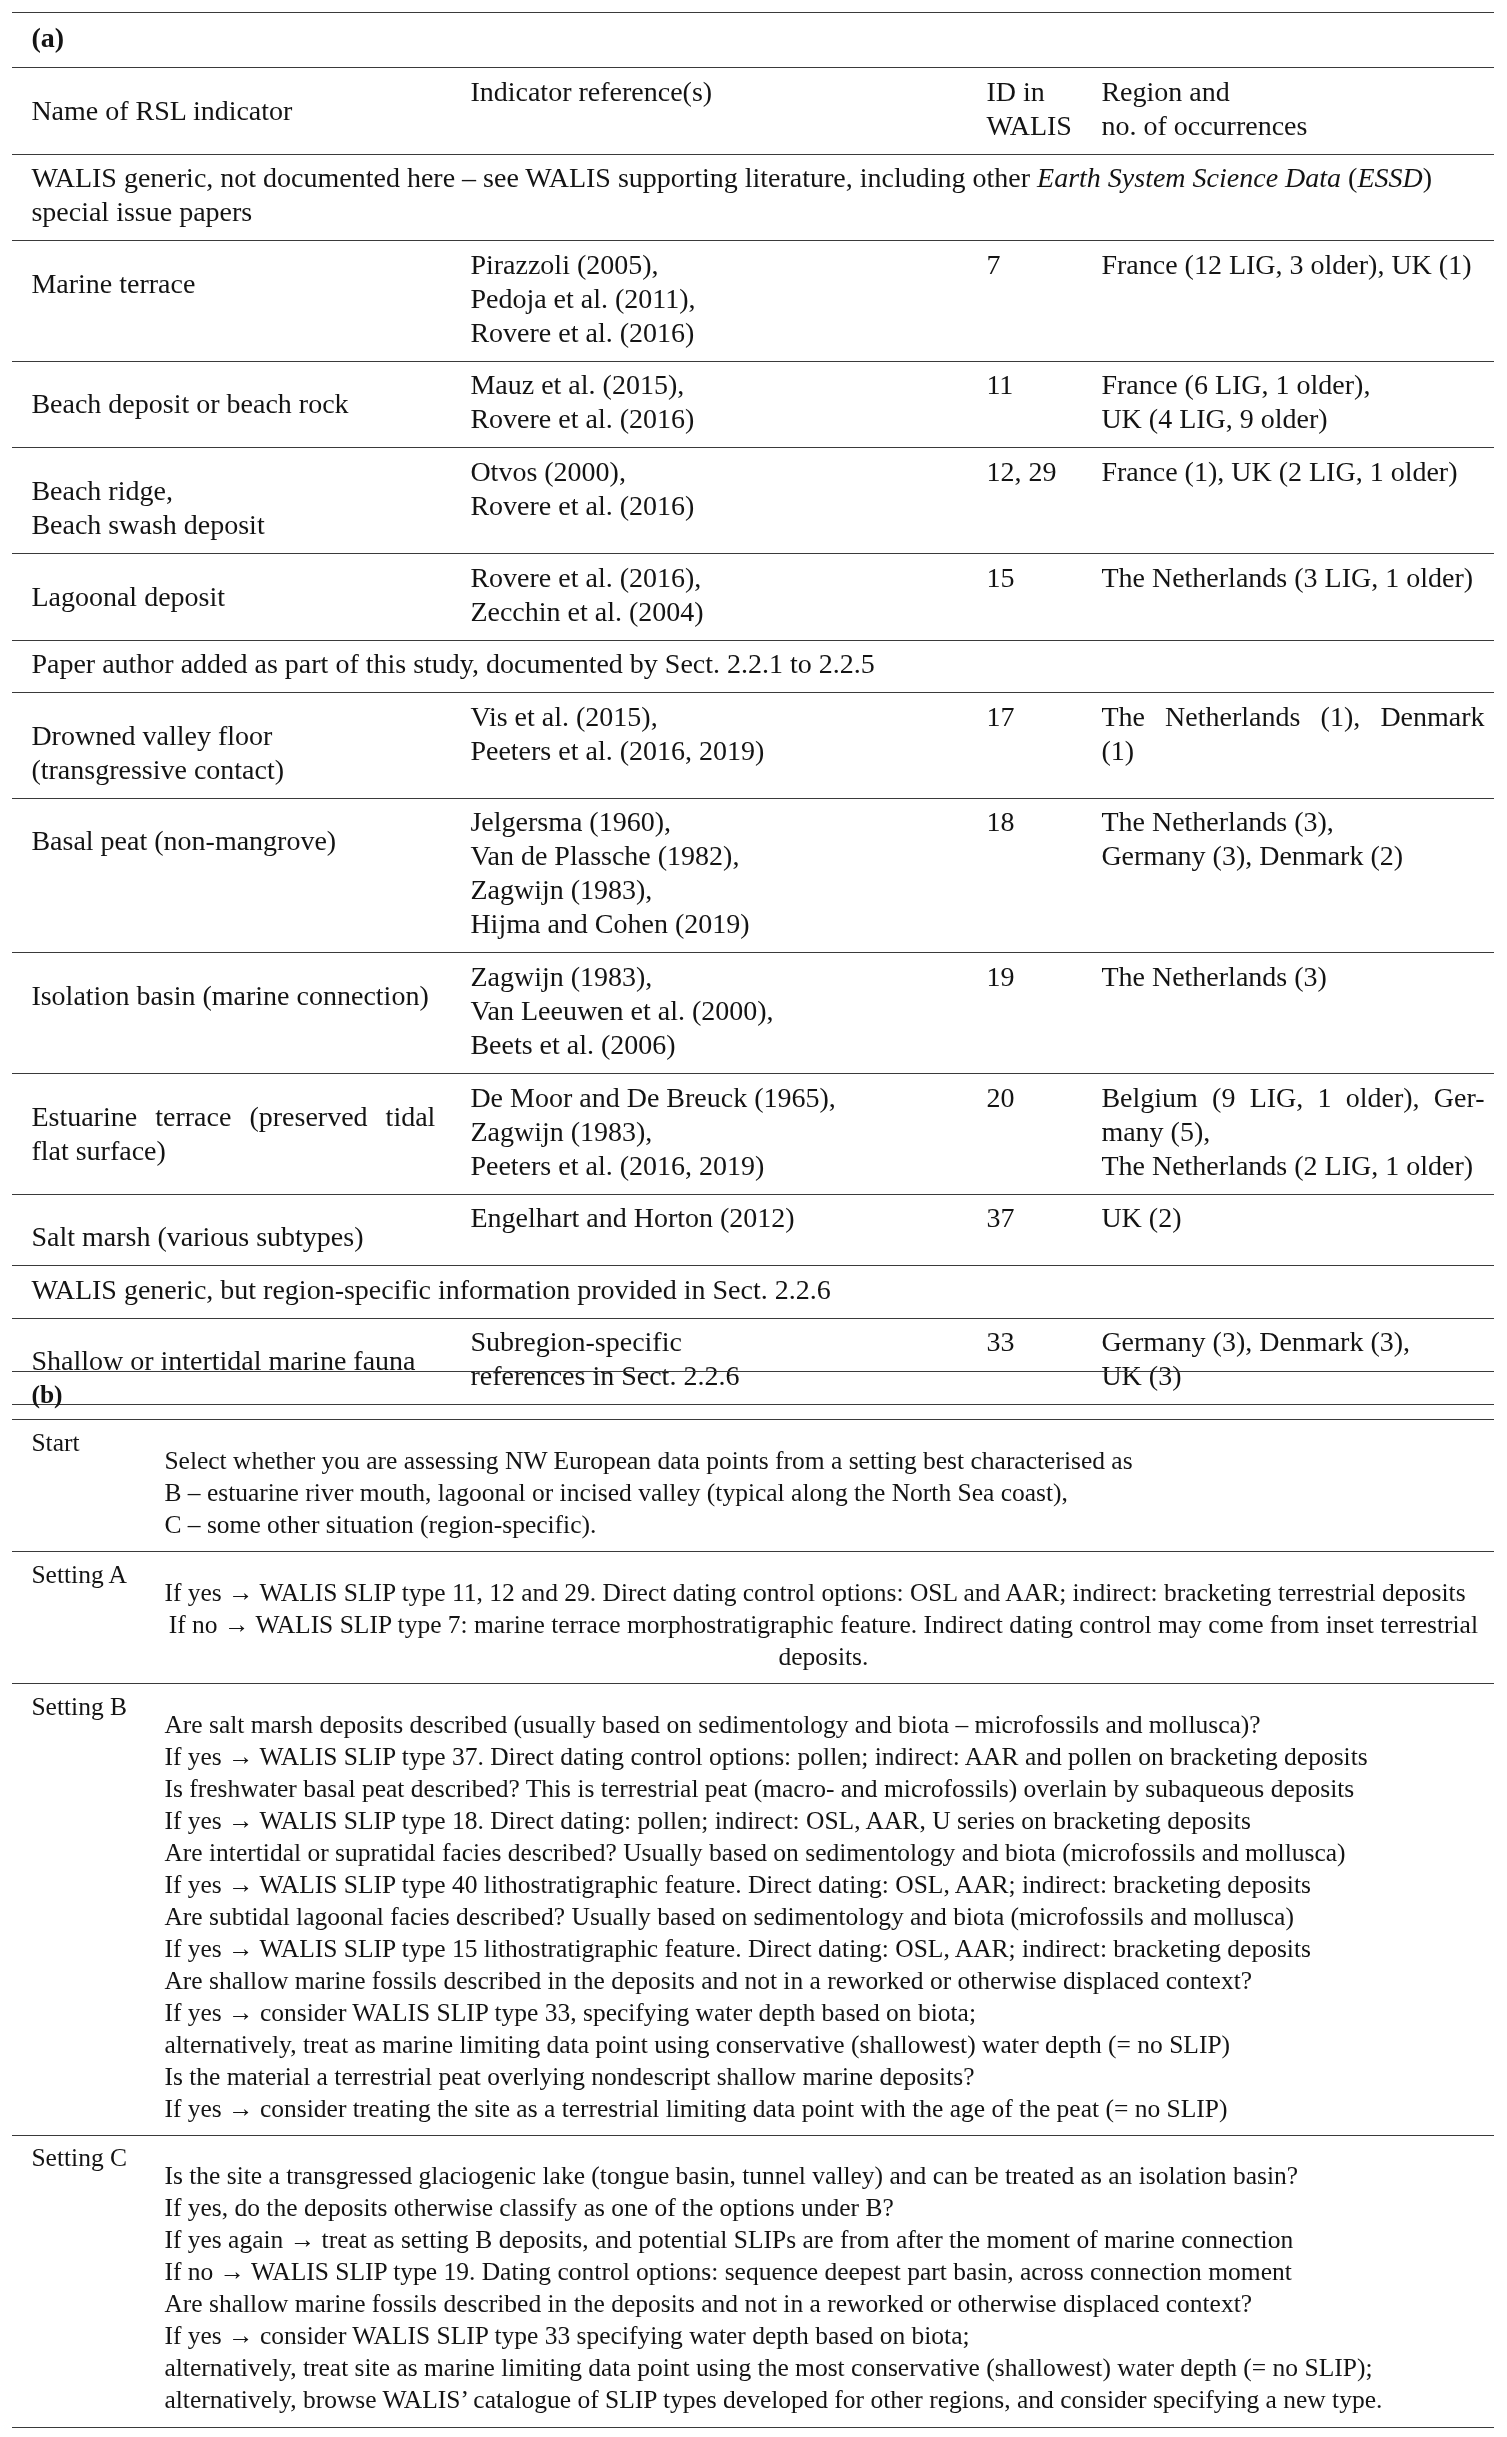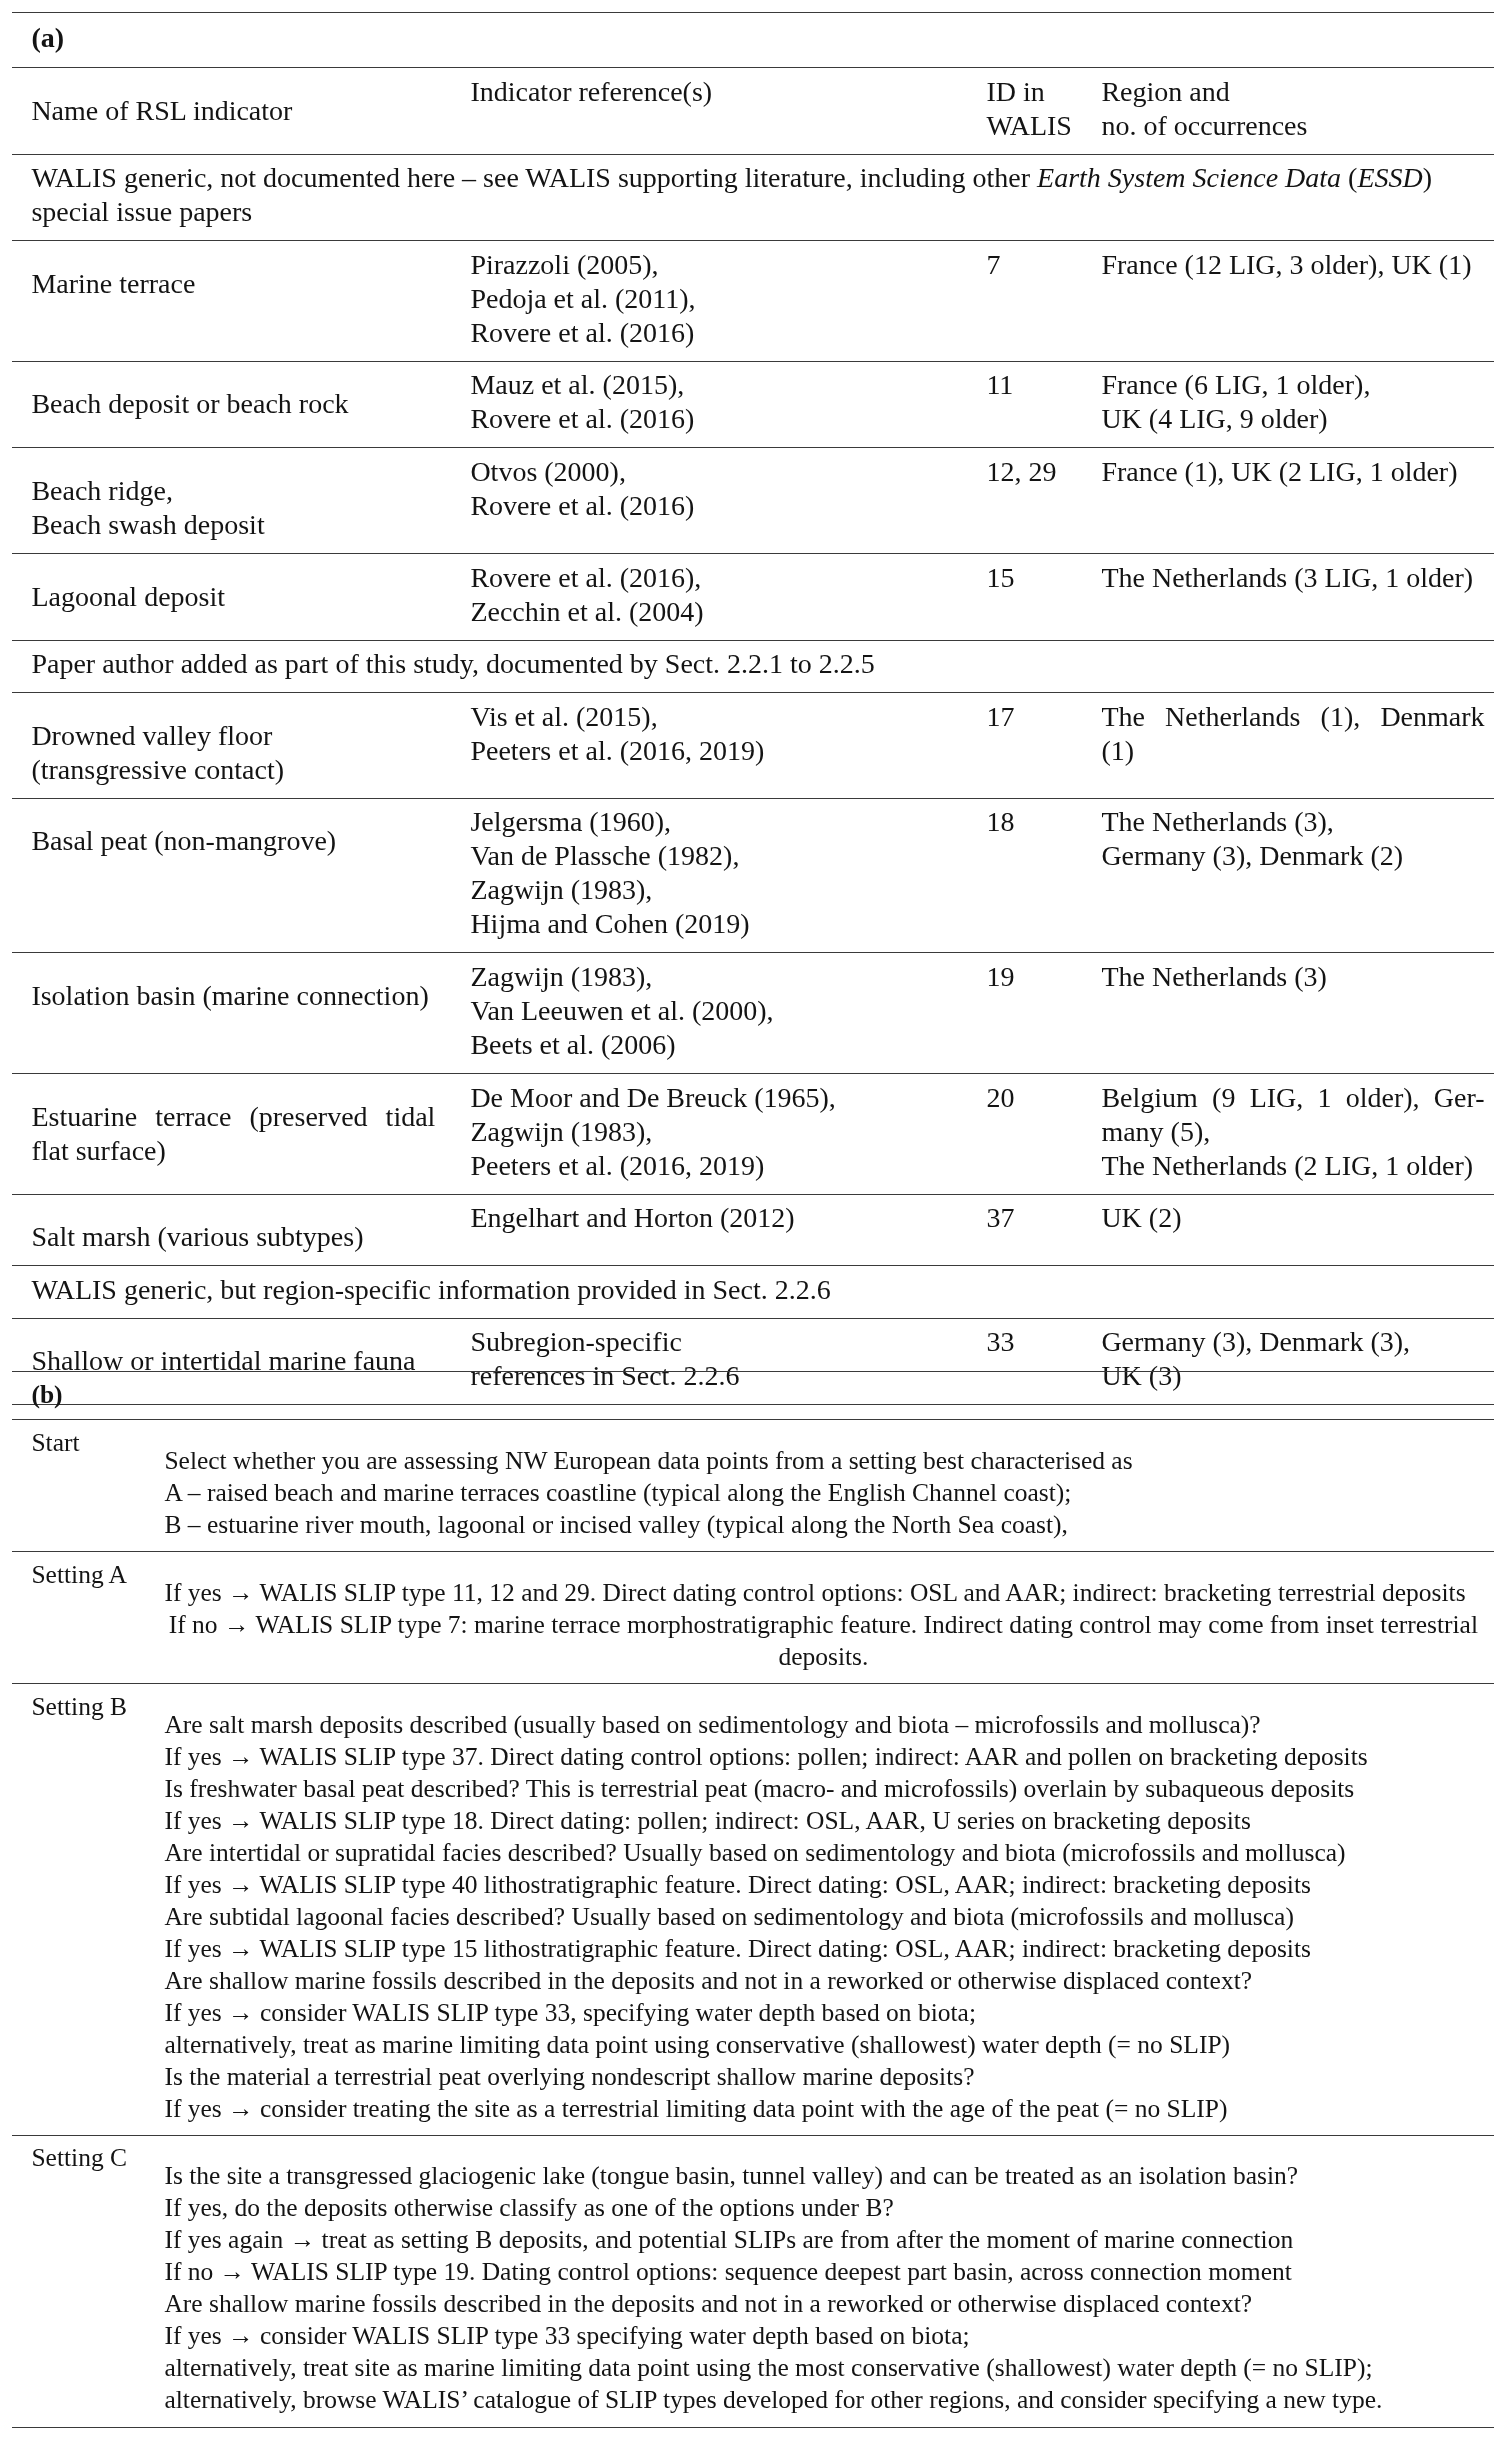--- a/index.html
+++ b/index.html
@@ -240,22 +240,22 @@
 <div id="table-b" class="tbl">
 
   <div class="row title">
     <div class="span-all bold">(b)</div>
   </div>
 
   <div class="row">
     <div class="c">Start</div>
     <div class="bt">
       <span class="ln">Select whether you are assessing NW European data points from a setting best characterised as</span>
-      <span class="ln">A – raised beach and marine terraces coastline (typical along the English Channel coast);</span>
       <span class="ln">B – estuarine river mouth, lagoonal or incised valley (typical along the North Sea coast),</span>
+      <span class="ln">C – some other situation (region-specific).</span>
     </div>
   </div>
 
   <div class="row">
     <div class="c">Setting A</div>
     <div class="bt">
       <span class="ln">If yes → WALIS SLIP type 11, 12 and 29. Direct dating control options: OSL and AAR; indirect: bracketing terrestrial deposits</span>
       <span class="ln wrap">If no → WALIS SLIP type 7: marine terrace morphostratigraphic feature. Indirect dating control may come from inset terrestrial deposits.</span>
     </div>
   </div>

